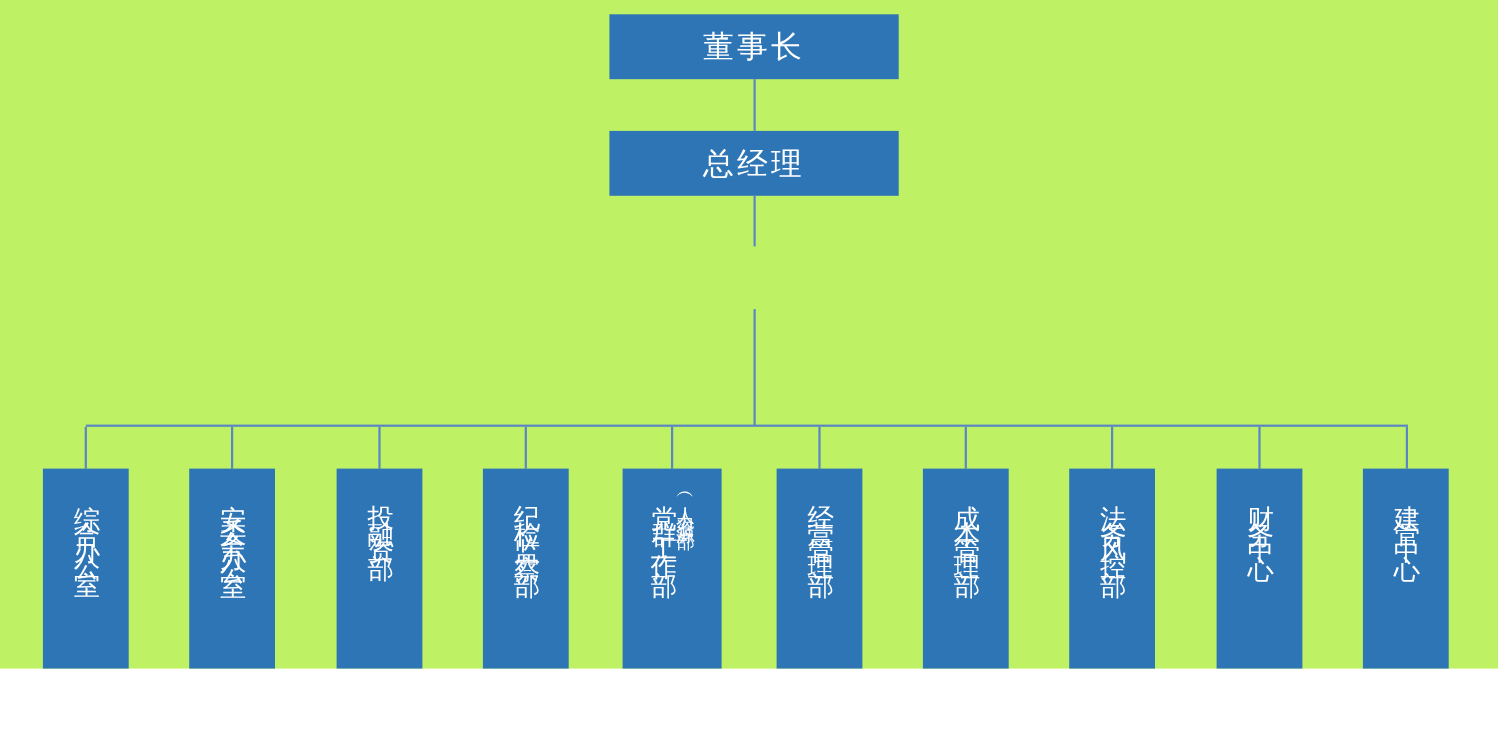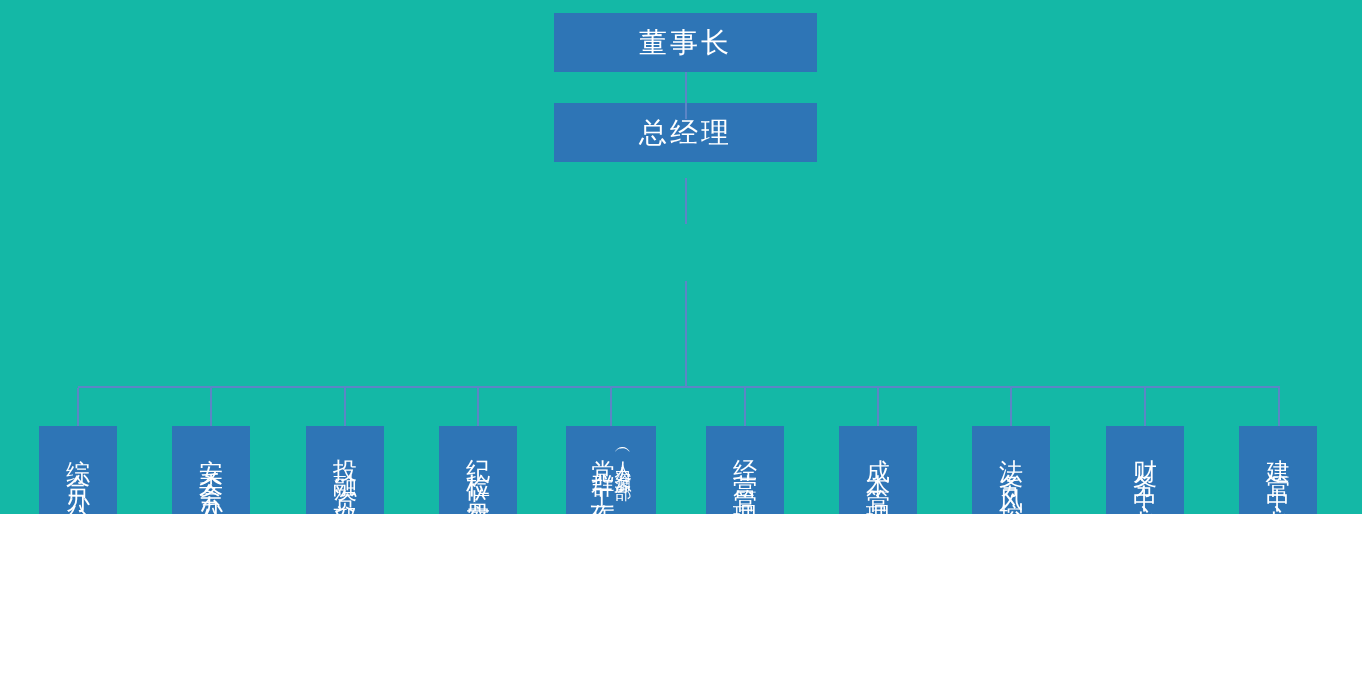--- a/index.html
+++ b/index.html
@@ -4,41 +4,41 @@
 <style>
   html, body {
     margin: 0;
     padding: 0;
     background: #ffffff;
     font-family: "Liberation Sans", sans-serif;
   }
   .canvas {
     position: relative;
     width: 1362px;
-    height: 514px;
-    background: #14b8a6;
+    height: 608px;
+    background: #bef264;
     overflow: hidden;
   }
 
   
   .top-box {
     position: absolute;
     left: 554px;
     width: 263px;
     height: 59px;
     background: #2e75b6;
     color: #ffffff;
     display: flex;
     align-items: center;
     justify-content: center;
     font-size: 28px;
     letter-spacing: 3px;
   }
   .top-box.chairman   { top: 13px; }
-  .top-box.gm         { top: 103px; }
+  .top-box.gm         { top: 119px; }
   .top-box.deputy-gm  { top: 224px; height: 57px; }
 
   
   .conn {
     position: absolute;
     background: #5c85c6;
   }
   .conn.v { width: 2px; }
   .conn.h { height: 2px; }
   .conn.v1 { left: 685px; top: 72px;  height: 47px; }

